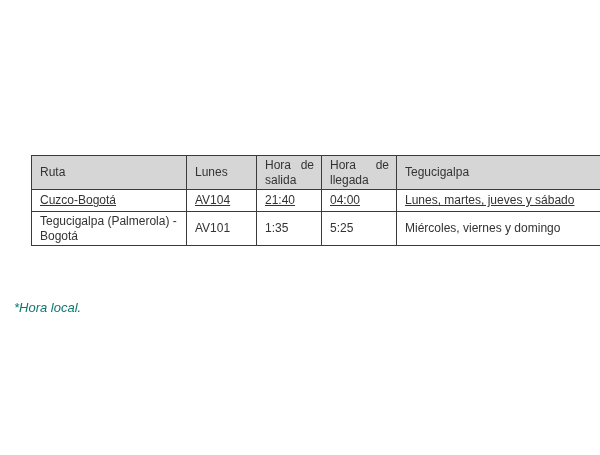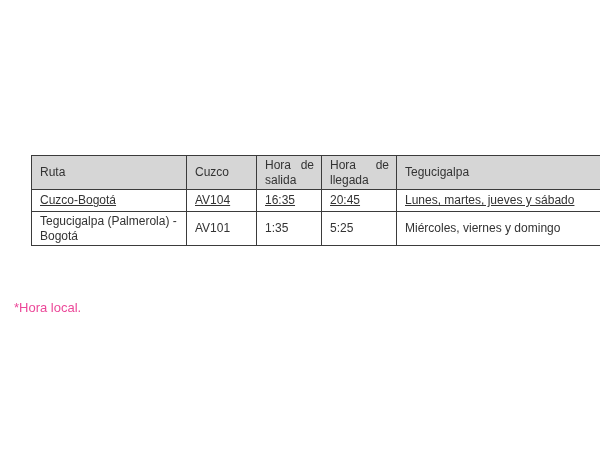--- a/index.html
+++ b/index.html
@@ -42,40 +42,41 @@
   tr.row-2      { height: 32px; }
   tr.row-3      { height: 31px; }
   td.ruta-cell  { white-space: pre-line; }
   .hdr-justify       { display: flex; flex-direction: column; }
   .hdr-justify .top  { display: flex; justify-content: space-between; padding-right: 2px; }
   .footnote {
     position: absolute;
     left: 14px;
     top: 300px;
     font-size: 13px;
-    color: #ec4899;
+    font-style: italic;
+    color: #0f766e;
   }
 </style>
 </head>
 <body>
 
 <div class="page">
 
   <table class="flights">
     <colgroup>
       <col style="width:155px">
       <col style="width:70px">
       <col style="width:65px">
       <col style="width:75px">
       <col style="width:211px">
     </colgroup>
     <thead>
       <tr class="hdr">
         <th>Ruta</th>
-        <th>Cuzco</th>
+        <th>Lunes</th>
         <th>
           <div class="hdr-justify">
             <span class="top">
               <span>Hora</span>
               <span>de</span>
             </span>
             <span>salida</span>
           </div>
         </th>
         <th>
@@ -87,22 +88,22 @@
             <span>llegada</span>
           </div>
         </th>
         <th>Tegucigalpa</th>
       </tr>
     </thead>
     <tbody>
       <tr class="row-1">
         <td class="ruta-cell">Cuzco-Bogotá</td>
         <td>AV104</td>
-        <td>16:35</td>
-        <td>20:45</td>
+        <td>21:40</td>
+        <td>04:00</td>
         <td>Lunes, martes, jueves y sábado</td>
       </tr>
       <tr class="row-3">
         <td class="ruta-cell">Tegucigalpa (Palmerola) -
 Bogotá</td>
         <td>AV101</td>
         <td>1:35</td>
         <td>5:25</td>
         <td>Miércoles, viernes y domingo</td>
       </tr>

